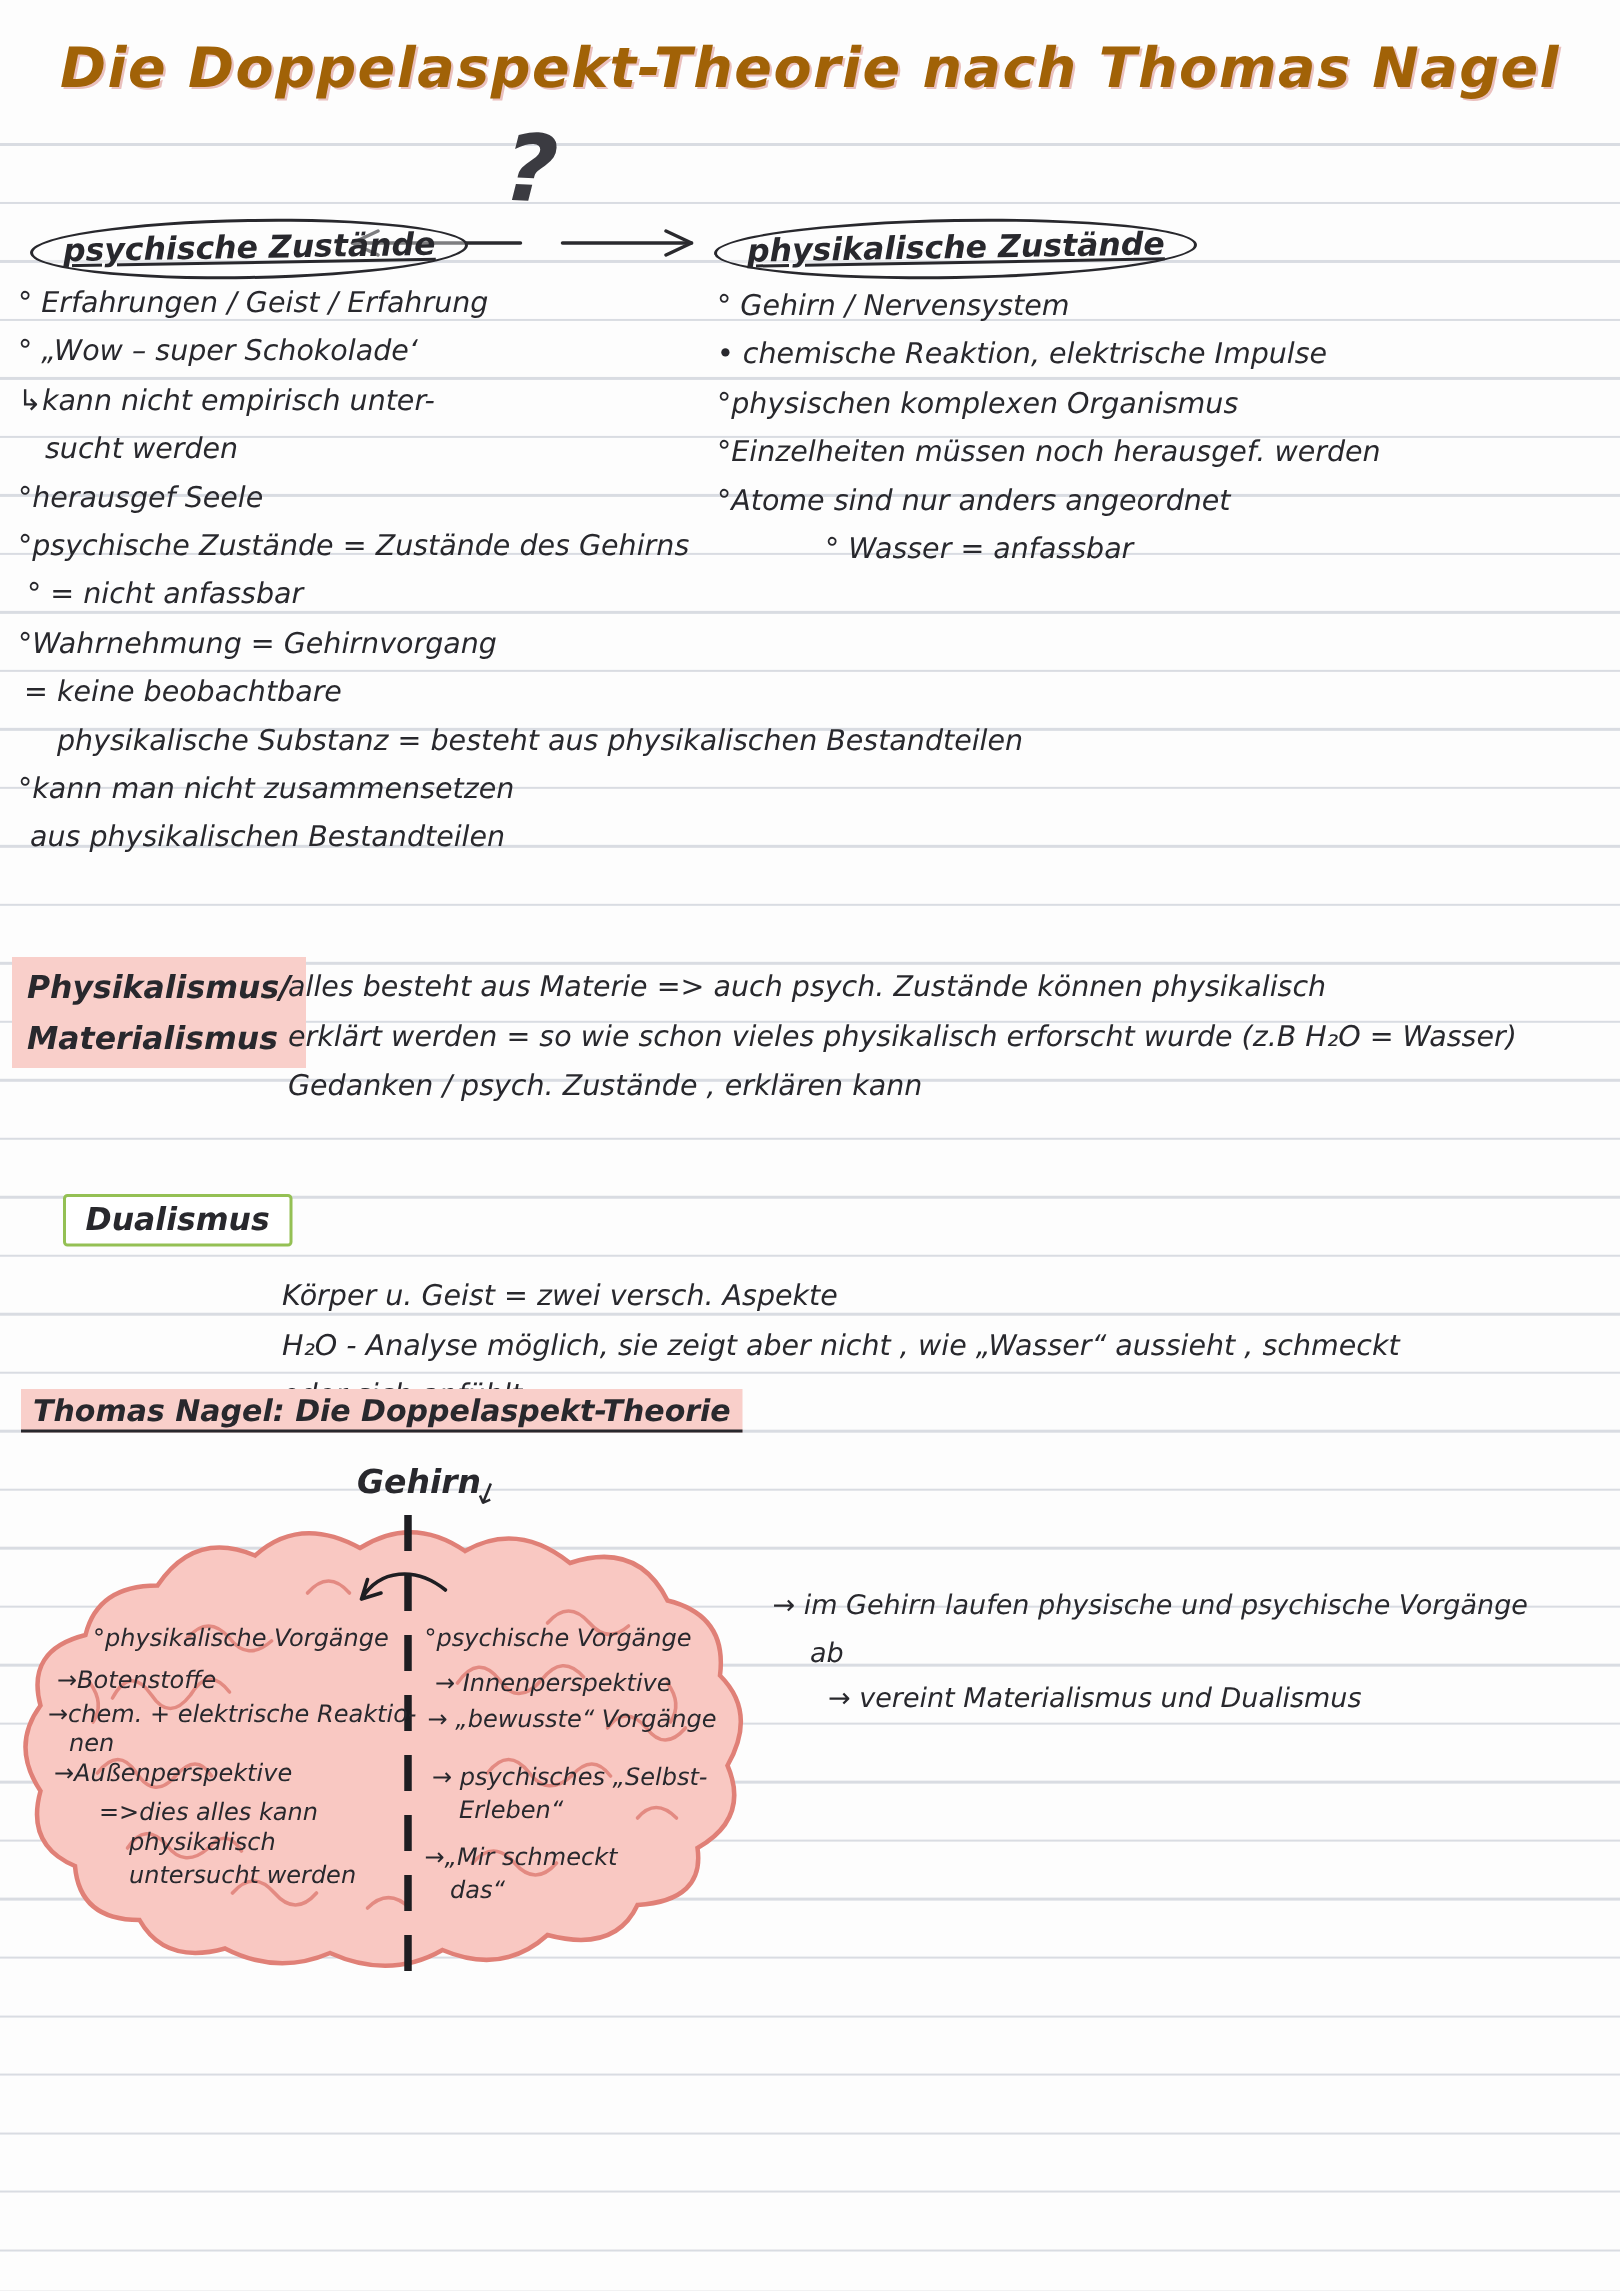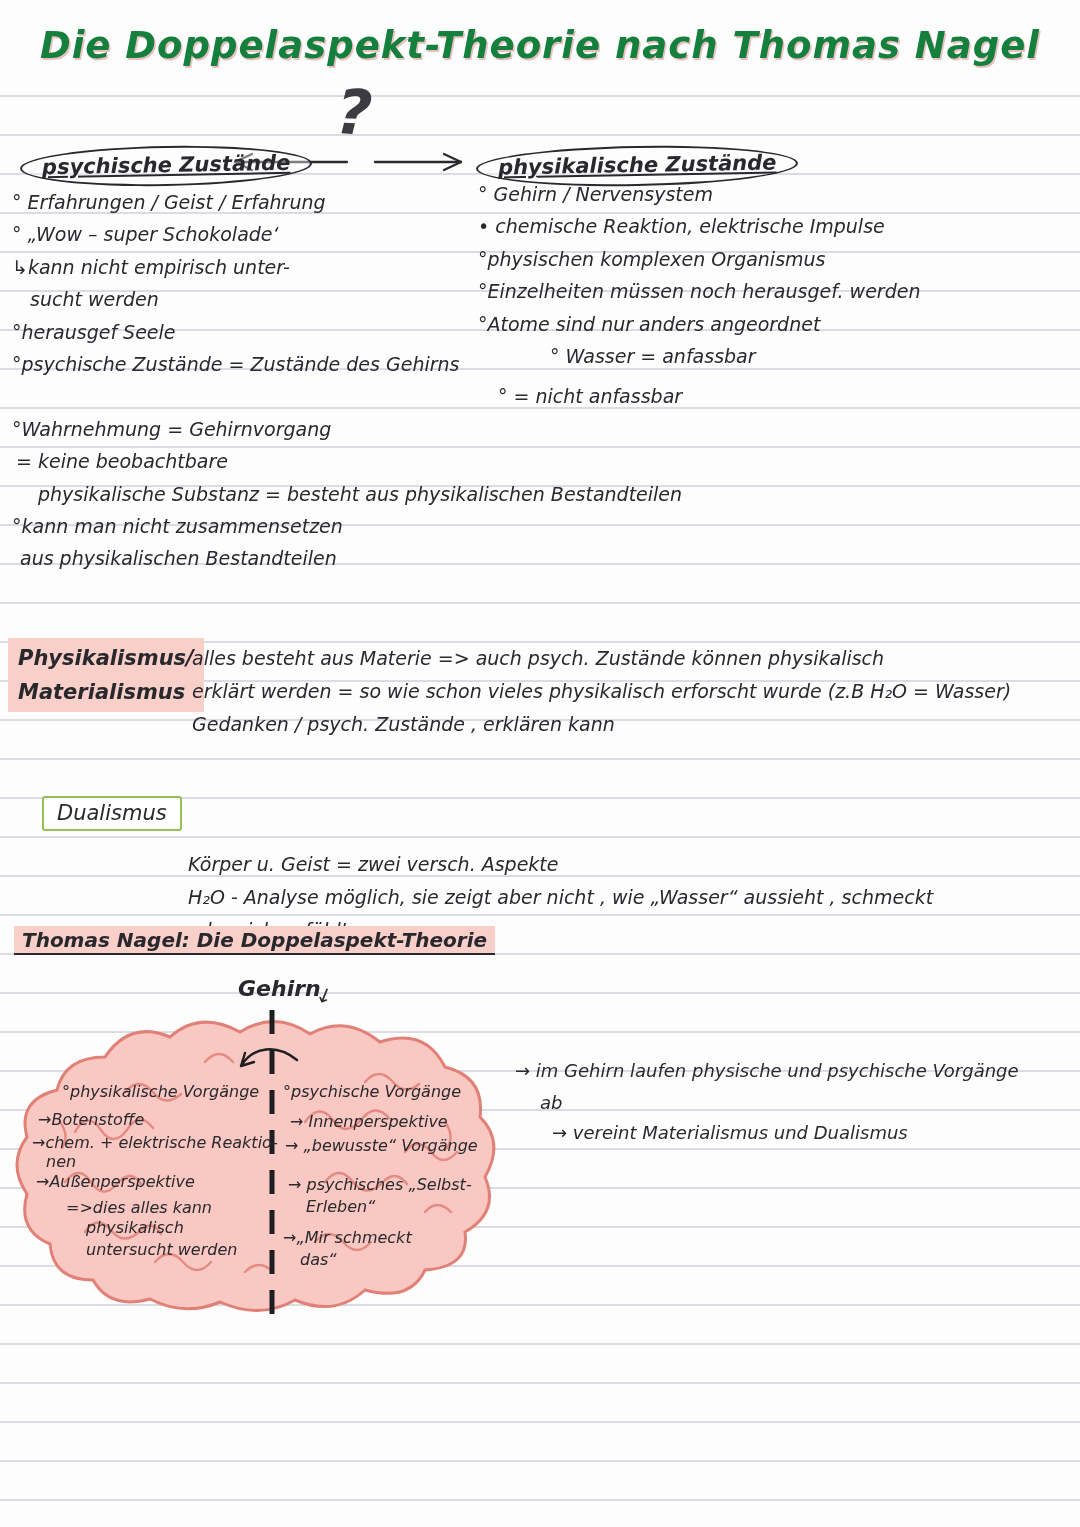--- a/index.html
+++ b/index.html
@@ -9,39 +9,39 @@
     font-family:"DejaVu Sans",sans-serif;font-style:italic;color:#28282d;
   }
   .ruling{position:absolute;inset:0;
     background:repeating-linear-gradient(to bottom,transparent 0 37.4px,#d9dce2 37.4px 39px);
     background-position:0 58px;}
   .ruling-mask{position:absolute;top:0;left:0;right:0;height:90px;background:#fdfdfd;}
   .abs{position:absolute;}
   .nline{white-space:nowrap;}
   .title{
     top:24px;left:0;width:100%;text-align:center;
-    font-size:37px;font-weight:bold;letter-spacing:1px;color:#15803d;
+    font-size:37px;font-weight:bold;letter-spacing:1px;color:#a16207;
     text-shadow:1.5px 1.5px 0 rgba(205,100,95,.4);
   }
   .qmark{top:76px;left:336px;font-size:62px;font-weight:bold;color:#3b3b41;transform:rotate(3deg);}
   .col-header{
     border:2.5px solid #28282d;border-radius:50%;
     padding:5px 20px 7px;font-size:21px;font-weight:bold;
     text-decoration:underline;background:rgba(253,253,253,.4);
   }
   .hcol{font-size:19px;line-height:32.4px;}
   .hcol div{white-space:nowrap;}
   .phys-label{
     left:8px;top:638px;font-size:21px;font-weight:bold;line-height:34px;
     background:#f9cfca;padding:3px 10px;
   }
   .phys-text{left:192px;top:642px;font-size:19px;line-height:33px;}
   .dual-label{
     left:42px;top:796px;border:2.5px solid #94c054;border-radius:3px;
-    padding:3px 13px 4px;font-size:21px;font-weight:normal;background:#fff;
+    padding:3px 13px 4px;font-size:21px;font-weight:bold;background:#fff;
   }
   .dual-text{left:188px;top:800px;font-size:19px;line-height:33px;margin-top:48px;}
   .nagel-heading{
     left:14px;top:926px;font-size:20px;font-weight:bold;
     background:#f9cfca;border-bottom:2.5px solid #28282d;padding:2px 8px 1px;
   }
   .brain-label{left:238px;top:976px;font-size:22px;font-weight:bold;}
   .brain-label-arrow{left:316px;top:984px;font-size:20px;transform:rotate(22deg);color:#28282d;}
   .ann{font-size:16px;line-height:20px;white-space:nowrap;z-index:3;}
   .side{font-size:18px;line-height:26px;white-space:nowrap;}
@@ -72,29 +72,29 @@
   <div class="abs col-header" style="left:20px;top:146px;transform:rotate(-1deg);">psychische Zustände</div>
   <div class="abs col-header" style="left:476px;top:146px;transform:rotate(-1deg);">physikalische Zustände</div>
 
   <div class="abs hcol" style="left:12px;top:186px;">
     <div>° Erfahrungen / Geist / Erfahrung</div>
     <div>° „Wow – super Schokolade‘</div>
     <div>↳kann nicht empirisch unter-</div>
     <div style="padding-left:18px;">sucht werden</div>
     <div>°herausgef Seele</div>
     <div>°psychische Zustände  =  Zustände des Gehirns</div>
-    <div style="padding-left:6px;text-align:right;">° = nicht anfassbar</div>
+    <div style="padding-left:6px;">° = nicht anfassbar</div>
     <div>°Wahrnehmung = Gehirnvorgang</div>
     <div style="padding-left:4px;">= keine beobachtbare</div>
     <div style="padding-left:26px;">physikalische Substanz = besteht aus physikalischen Bestandteilen</div>
     <div>°kann man nicht zusammensetzen</div>
     <div style="padding-left:8px;">aus physikalischen Bestandteilen</div>
   </div>
 
-  <div class="abs hcol" style="left:478px;top:178px;">
+  <div class="abs hcol" style="left:478px;top:188px;">
     <div>° Gehirn / Nervensystem</div>
     <div>• chemische Reaktion, elektrische Impulse</div>
     <div>°physischen komplexen Organismus</div>
     <div>°Einzelheiten müssen noch herausgef. werden</div>
     <div>°Atome sind nur anders angeordnet</div>
     <div style="margin-left:72px;">° Wasser = anfassbar</div>
   </div>
 
   <div class="abs phys-label">
     <div>Physikalismus/</div>

